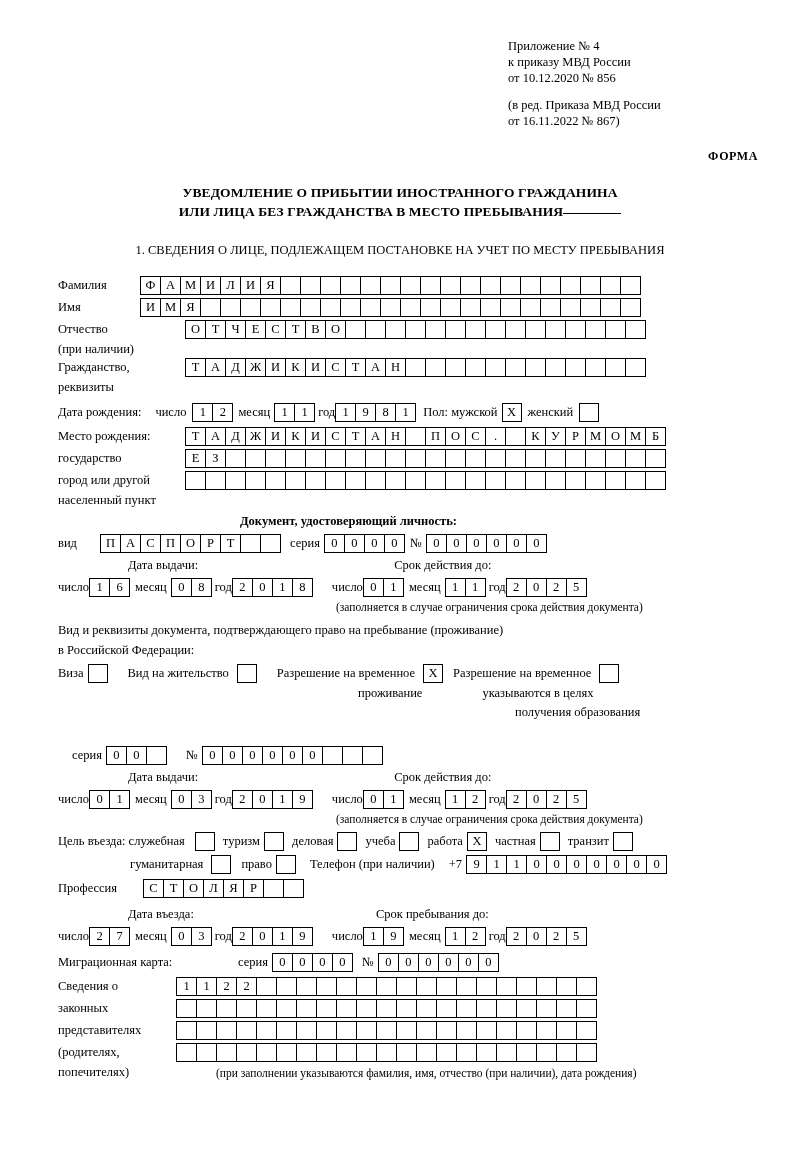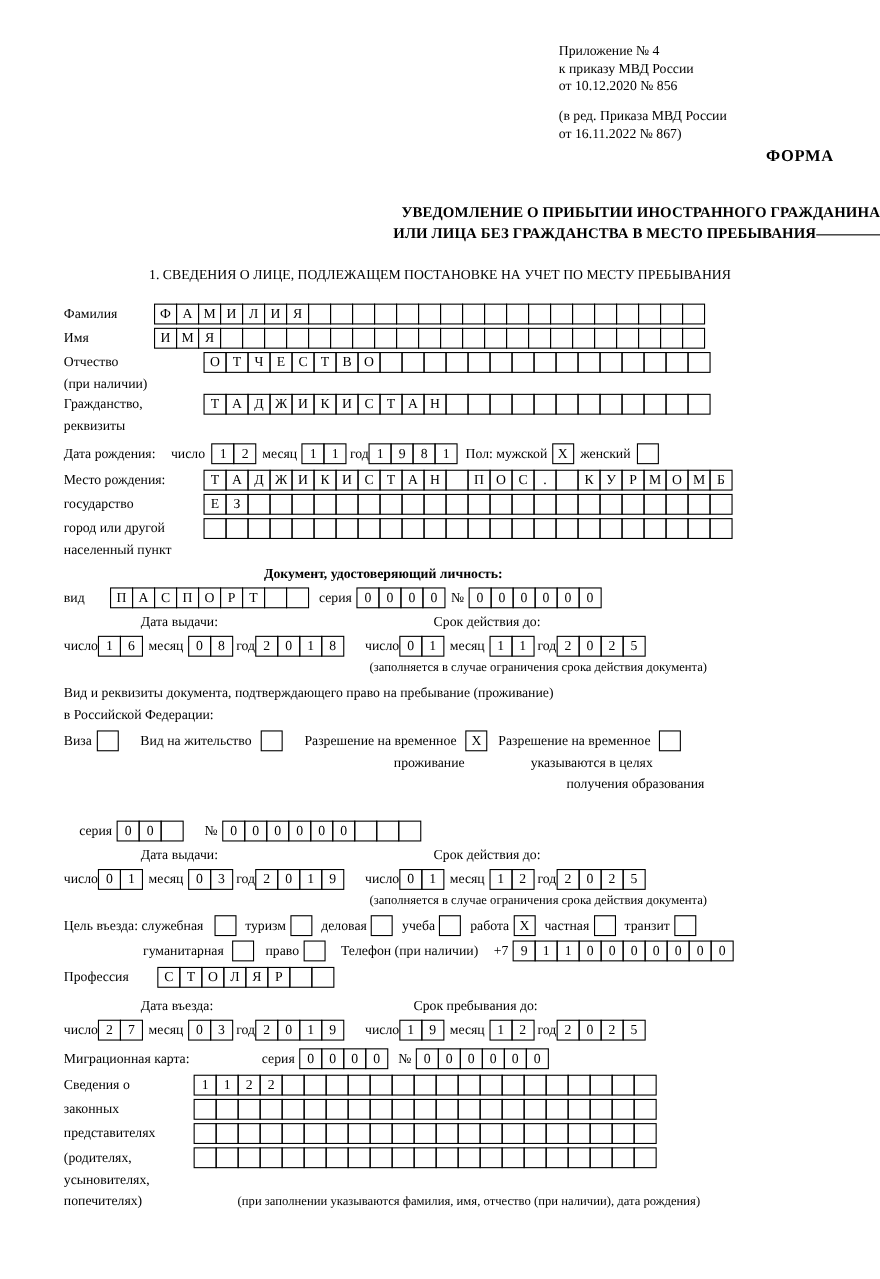--- a/index.html
+++ b/index.html
@@ -28,32 +28,32 @@
     top: 38px;
     right: 42px;
     width: 250px;
     font-size: 12.5px;
     line-height: 16px;
     text-align: left;
   }
   .hdr .grp2 { margin-top: 11px; }
   .forma {
     position: absolute;
-    top: 134px;
+    top: 149px;
     right: 42px;
-    font-size: 15px;
+    font-size: 12px;
     font-weight: bold;
     letter-spacing: 0.6px;
   }
   .title {
     position: absolute;
     top: 183px;
     left: 0;
     width: 800px;
-    text-align: right;
+    text-align: center;
     font-size: 13.5px;
     font-weight: bold;
     line-height: 19px;
     letter-spacing: 0.1px;
   }
   .title .underline-space {
     display: inline-block;
     width: 58px;
     border-bottom: 1px solid #000;
     vertical-align: 2px;
@@ -852,22 +852,19 @@
           <span class="cell"></span>
           <span class="cell"></span>
           <span class="cell"></span>
           <span class="cell"></span>
           <span class="cell"></span>
           <span class="cell"></span>
           <span class="cell"></span>
         </span>
     </div>
     <div class="row" style="min-height:17px">
-      <span class="lbl" style="width:118px">усыновителях,</span>
-    </div>
-    <div class="row" style="min-height:17px">
       <span class="lbl" style="width:118px">попечителях)</span>
       <span style="width:40px"></span>
       <span class="note">(при заполнении указываются фамилия, имя, отчество (при наличии), дата рождения)</span>
     </div>
 
   </div>
 </div>
 
 </body></html>

